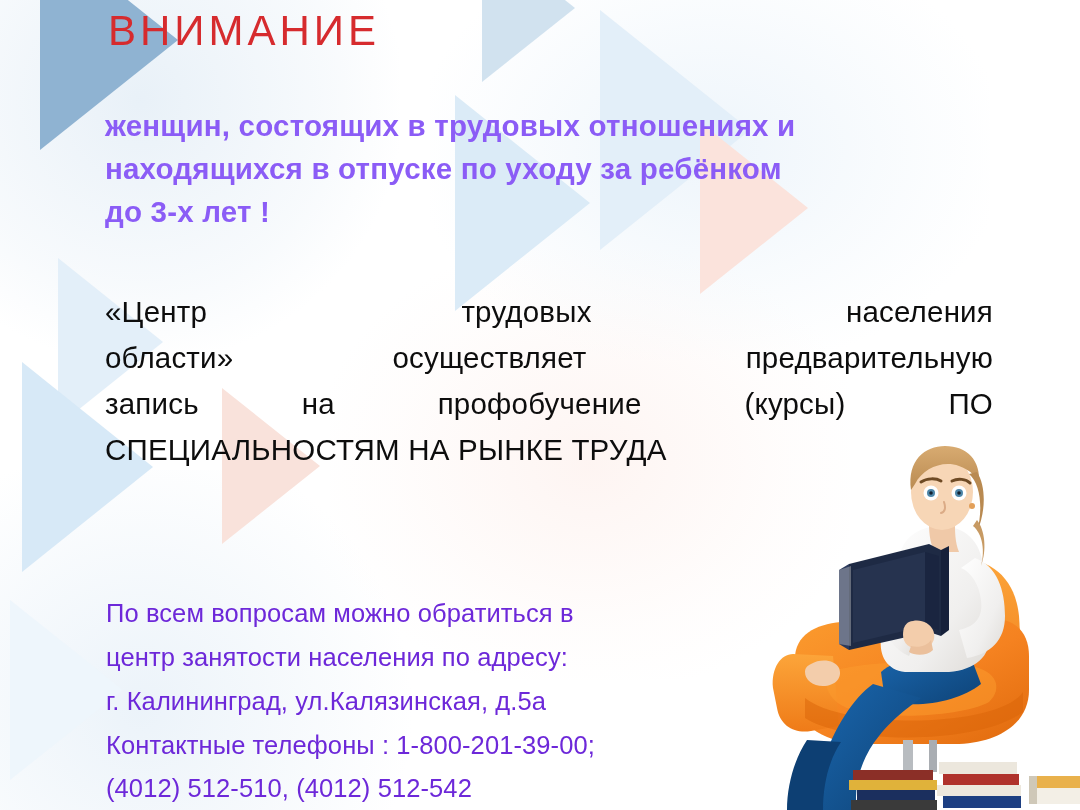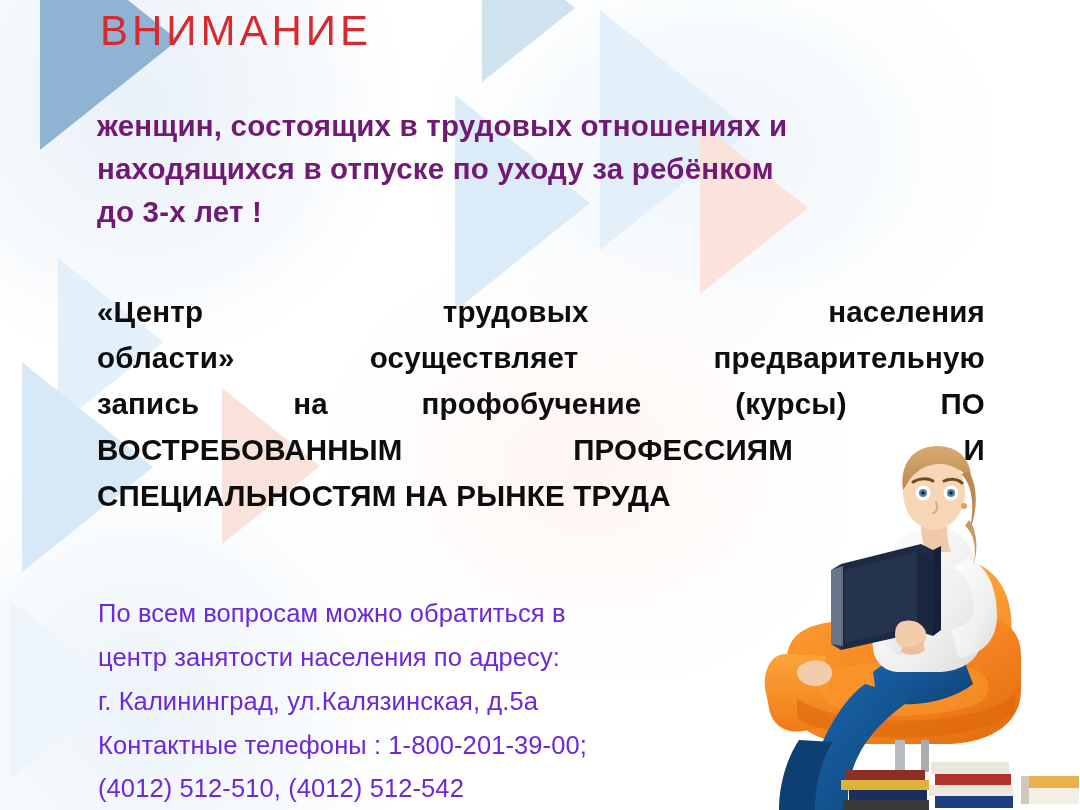--- a/index.html
+++ b/index.html
@@ -60,20 +60,21 @@
   
   .tri.right {
     border-style: solid;
     border-color: transparent;
   }
 
   
   .content {
     position: absolute;
     inset: 0;
+    margin-left: 8px;
   }
 
   .attention {
     position: absolute;
     left: 100px;
     top: 8px;
     font-size: 42px;
     font-weight: 400;
     letter-spacing: 4px;
     color: #d62b2e;
@@ -82,36 +83,36 @@
   }
 
   .lead-block {
     position: absolute;
     left: 97px;
     top: 104px;
     width: 888px;
     font-size: 29.5px;
     font-weight: 700;
     line-height: 1.46;
-    color: #701a75;
+    color: #8b5cf6;
     text-align: justify;
     text-justify: inter-word;
     letter-spacing: 0.2px;
   }
   .lead-block .last-line {
     text-align: left;
   }
 
   .body-block {
     position: absolute;
     left: 97px;
     top: 289px;
     width: 888px;
     font-size: 29.5px;
-    font-weight: 700;
+    font-weight: 400;
     line-height: 1.56;
     color: #0d0d0d;
     letter-spacing: 0.2px;
   }
   .jline {
     display: flex;
     justify-content: space-between;
     white-space: pre;
   }
   .jline.left {
@@ -192,25 +193,20 @@
         <span>осуществляет</span>
         <span>предварительную</span>
       </div>
       <div class="jline">
         <span>запись</span>
         <span>на</span>
         <span>профобучение</span>
         <span>(курсы)</span>
         <span>ПО</span>
       </div>
-      <div class="jline">
-        <span>ВОСТРЕБОВАННЫМ</span>
-        <span>ПРОФЕССИЯМ</span>
-        <span>И</span>
-      </div>
       <div class="jline left">СПЕЦИАЛЬНОСТЯМ НА РЫНКЕ ТРУДА</div>
     </div>
 
     <div class="contact-block">
       <div>По всем вопросам можно обратиться в</div>
       <div>центр занятости населения по адресу:</div>
       <div>г. Калининград, ул.Калязинская, д.5а</div>
       <div>Контактные телефоны : 1-800-201-39-00;</div>
       <div>(4012) 512-510, (4012) 512-542</div>
     </div>

